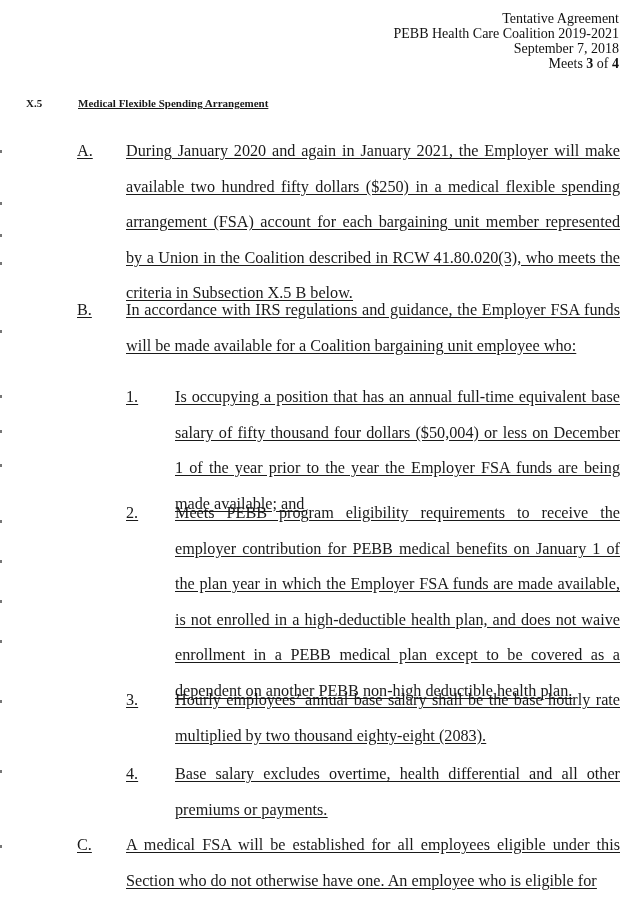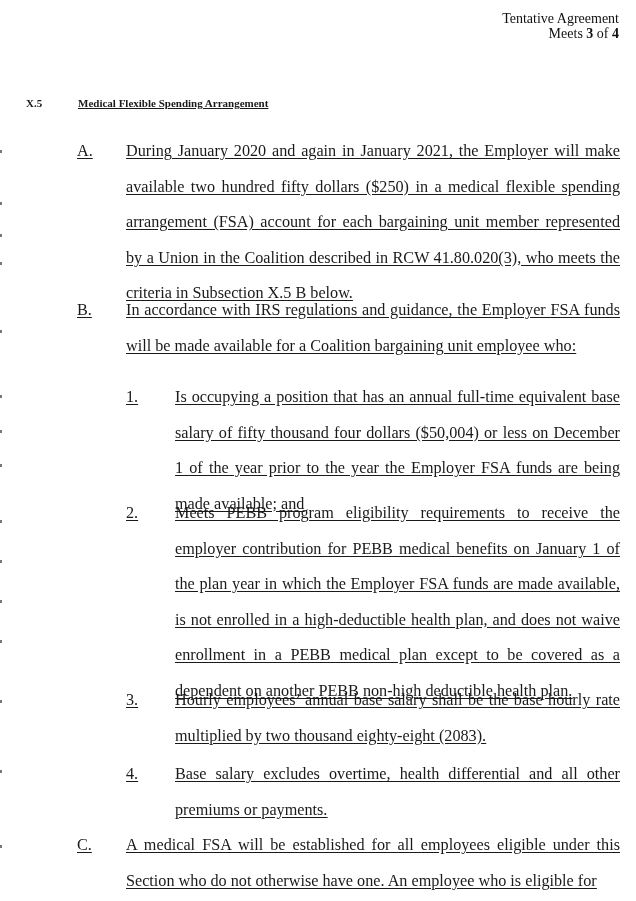--- a/index.html
+++ b/index.html
@@ -81,20 +81,22 @@
       background: #777;
     }
   </style>
 </head>
 <body>
 
 <div class="page">
 
   <div class="header">
     <div>Tentative Agreement</div>
+    <div>PEBB Health Care Coalition 2019-2021</div>
+    <div>September 7, 2018</div>
     <div><span>Meets </span><span class="bold">3</span><span> of </span><span class="bold">4</span></div>
   </div>
 
   <div class="section-title">
     <span class="num">X.5</span><span>Medical Flexible Spending Arrangement</span>
   </div>
 
   <div class="para lvl1" style="top:134px;">
     <span class="marker">A.</span>
     <span class="body"><span>During January 2020 and again in January 2021, the Employer will make available two hundred fifty dollars ($250) in a medical flexible spending arrangement (FSA) account for each bargaining unit member represented by a Union in the Coalition described in RCW 41.80.020(3), who meets the criteria in Subsection X.5 B below.</span></span>

